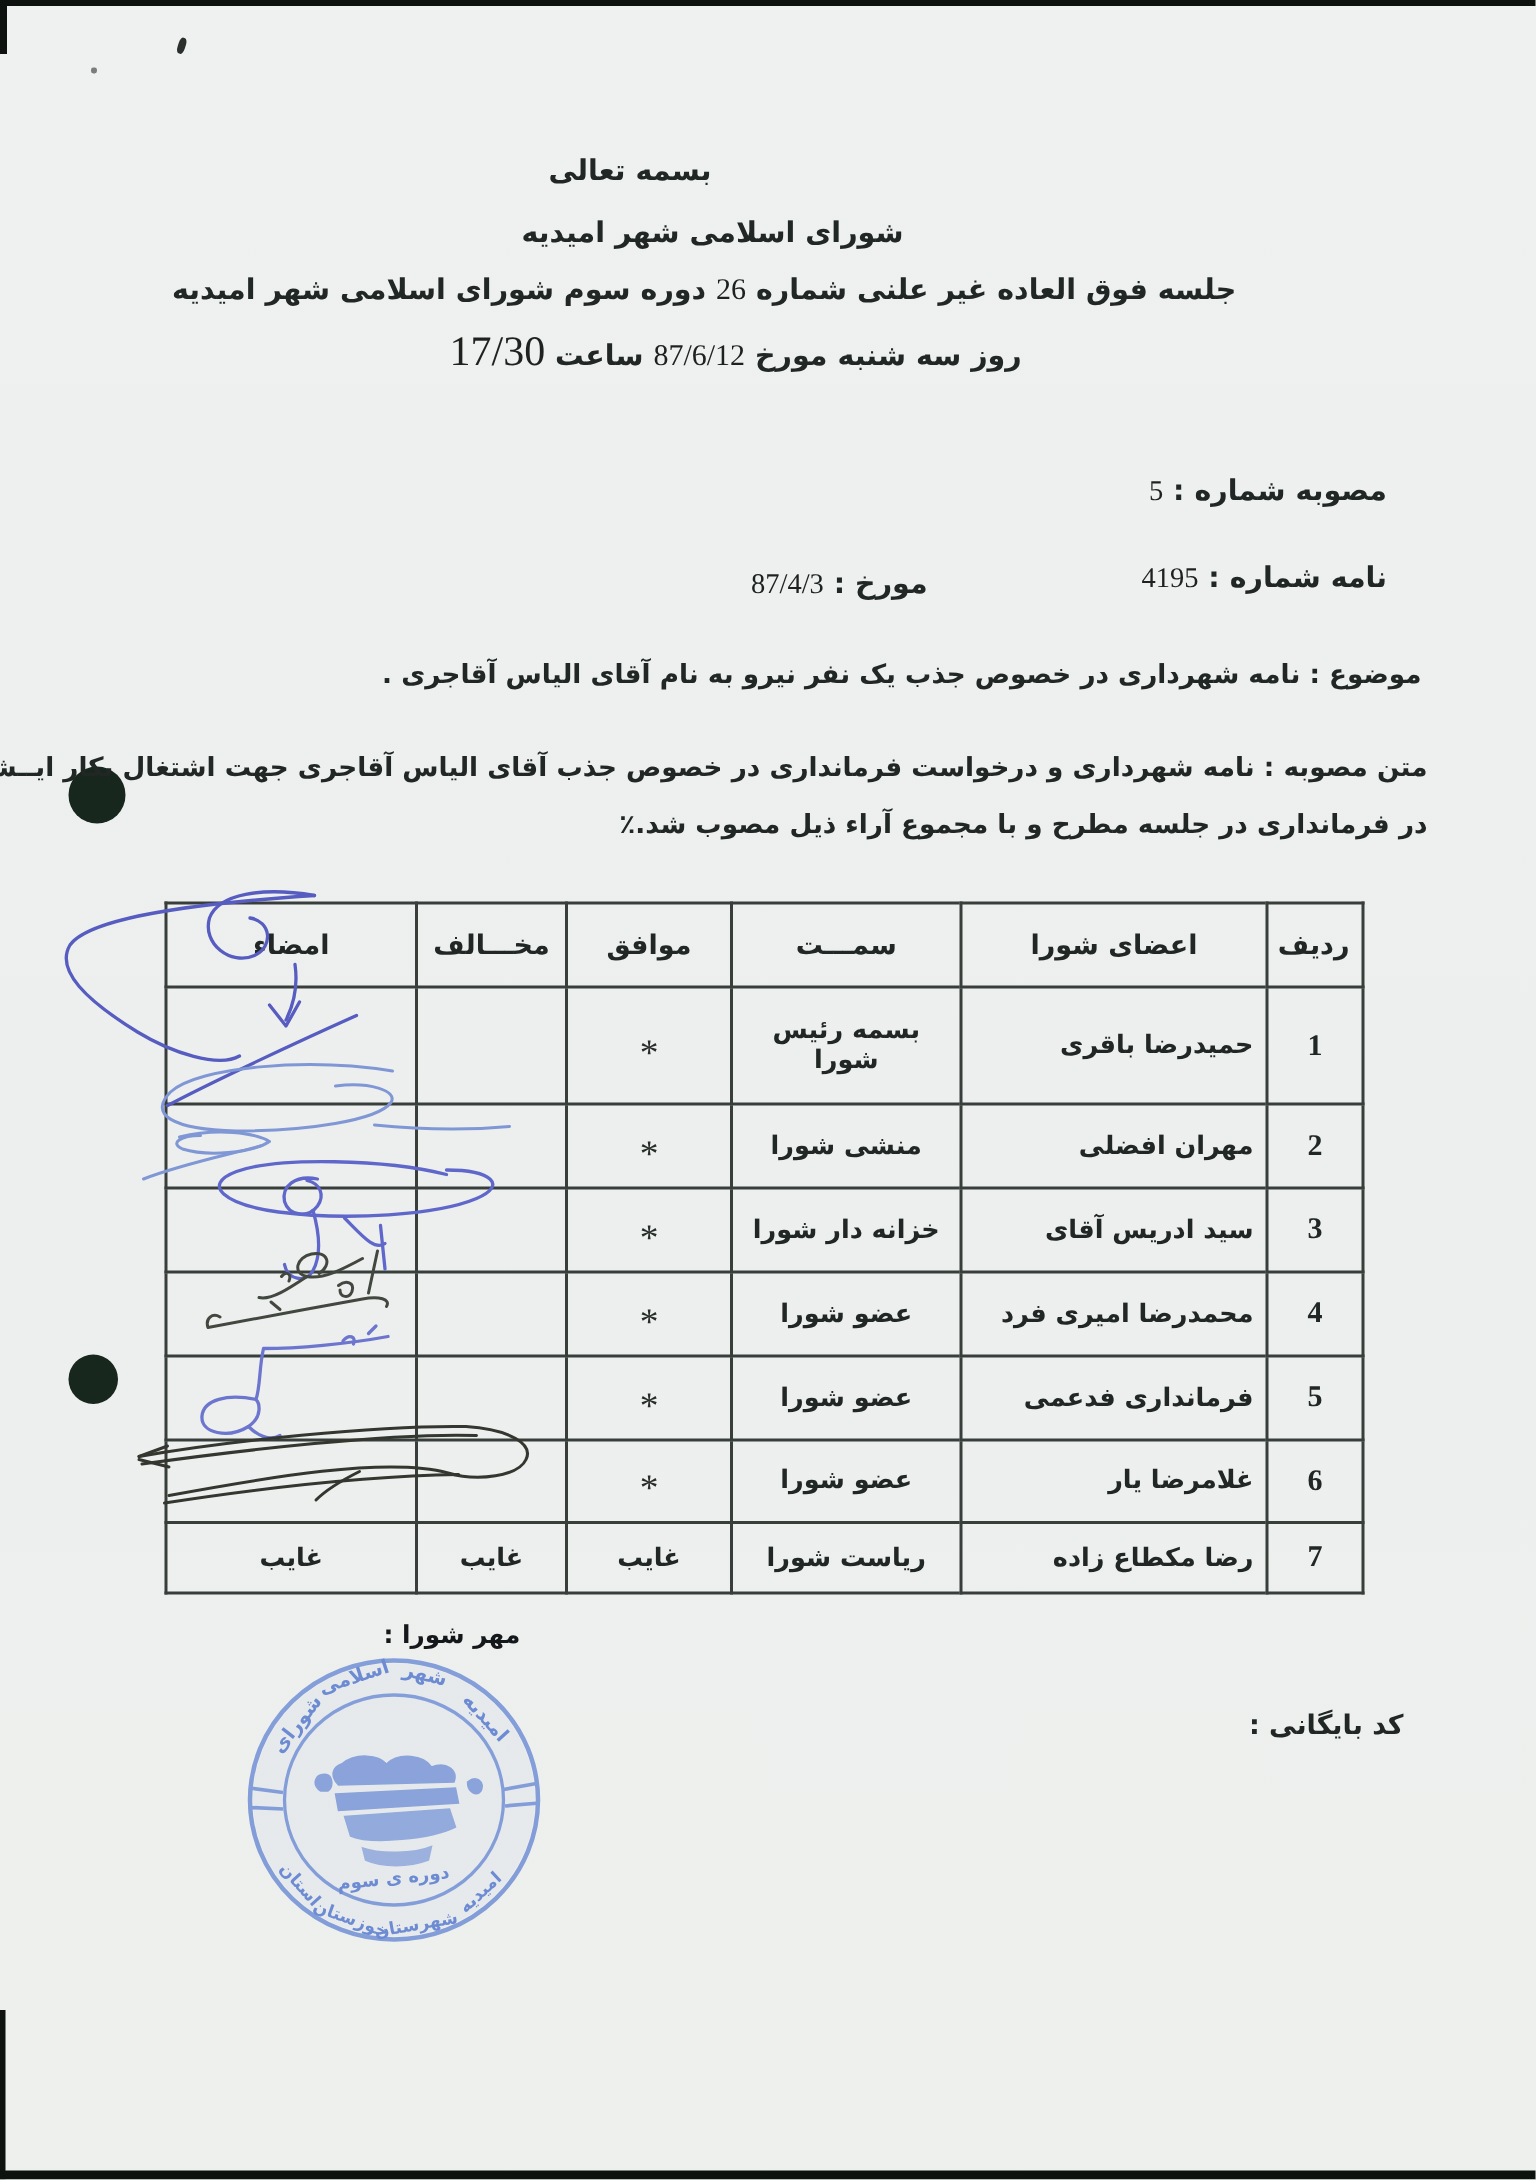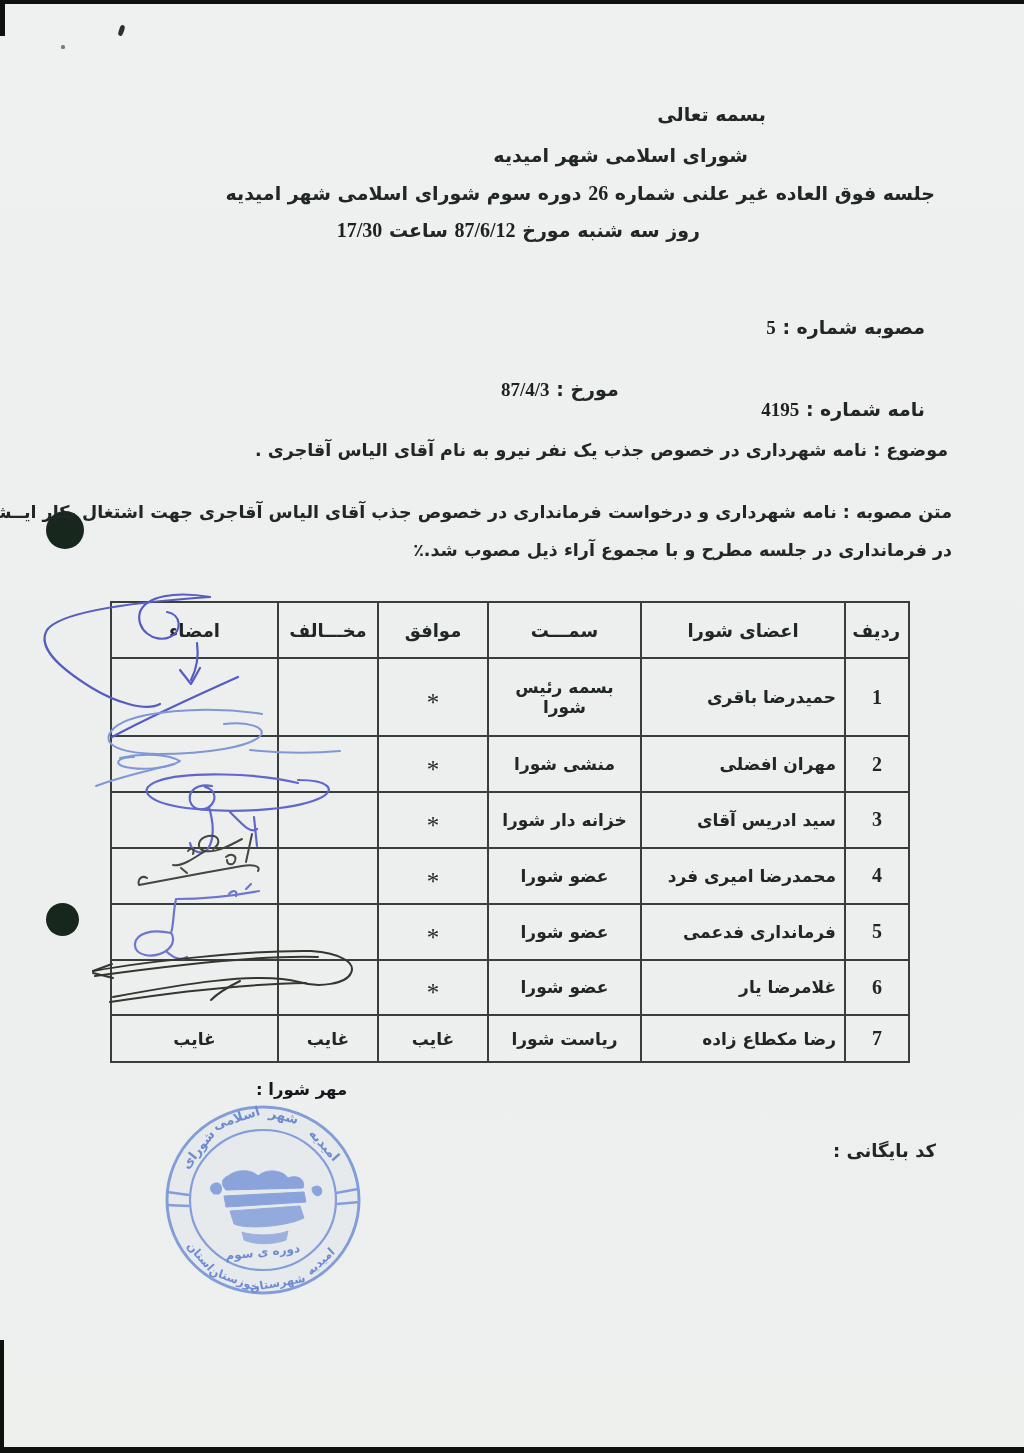--- a/index.html
+++ b/index.html
@@ -6,29 +6,29 @@
   .page{
     position:relative; width:1024px; height:1453px; margin:0 auto;
     background:linear-gradient(180deg,#eef1ef 0%,#edefee 55%,#eef0ee 100%);
     overflow:hidden;
     font-family:"DejaVu Sans","Liberation Sans",sans-serif;
     color:#20262
 3;
     direction:rtl;
   }
   .fa{font-family:"DejaVu Sans",sans-serif; font-weight:bold; color:#212724;}
-  .num{font-family:"Liberation Serif",serif; font-weight:bold; color:#1d221f;}
+  .num{font-family:"Liberation Serif",serif; font-weight:normal; color:#1d221f;}
   .abs{position:absolute; white-space:nowrap;}
   
   .edge{position:absolute; background:#0d120f;}
   .punch{position:absolute; border-radius:50%; background:#17271d;}
   .speck{position:absolute; background:#2b302d; border-radius:40%;}
 
   
-  .hline{position:absolute; text-align:right; font-size:19px;}
+  .hline{position:absolute; text-align:left; font-size:19px;}
 
   
   .meta-line{font-size:19px;}
   .meta-line .num{font-size:19px;}
 
   
   table.vote{
     position:absolute; left:110px; top:601px; width:798px; height:462px;
     border-collapse:collapse; table-layout:fixed;
     font-size:17px;
@@ -70,28 +70,28 @@
   </div>
   <div class="abs hline fa" style="left:115px;top:182px;width:820px;">
     <span>جلسه فوق العاده غیر علنی شماره</span>
     <span class="num" dir="ltr" style="font-size:20px">26</span>
     <span>دوره سوم شورای اسلامی شهر امیدیه</span>
   </div>
   <div class="abs hline fa" style="left:300px;top:219px;width:400px;">
     <span>روز  سه شنبه مورخ</span>
     <span class="num" dir="ltr" style="font-size:20px">87/6/12</span>
     <span>ساعت</span>
-    <span class="num" dir="ltr" style="font-size:20px">17/30</span>
+    <span class="num" dir="ltr" style="font-size:28px">17/30</span>
   </div>
 
   <div class="abs fa meta-line" style="right:99px;top:316px;">
     <span>مصوبه شماره :</span>
     <span class="num" dir="ltr">5</span>
   </div>
-  <div class="abs fa meta-line" style="right:99px;top:398px;">
+  <div class="abs fa meta-line" style="right:99px;top:374px;">
     <span>نامه شماره :</span>
     <span class="num" dir="ltr">4195</span>
   </div>
   <div class="abs fa meta-line" style="left:501px;top:378px;">
     <span>مورخ :</span>
     <span class="num" dir="ltr">87/4/3</span>
   </div>
 
   <div class="abs fa" style="right:76px;top:440px;font-size:17.5px;">موضوع : نامه شهرداری در خصوص جذب یک نفر نیرو به نام آقای الیاس آقاجری .</div>
   <div class="abs fa" style="right:72px;top:502px;font-size:17.5px;">متن مصوبه : نامه شهرداری و درخواست فرمانداری در خصوص جذب آقای الیاس آقاجری جهت اشتغال بکار ایــشان</div>

